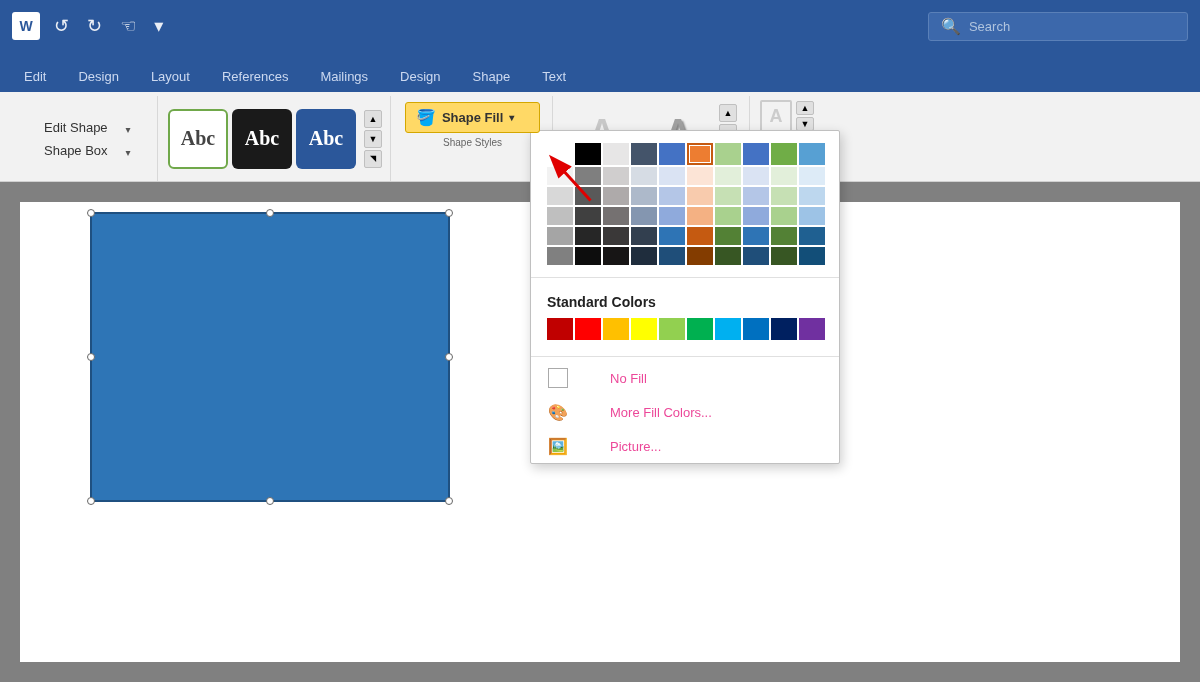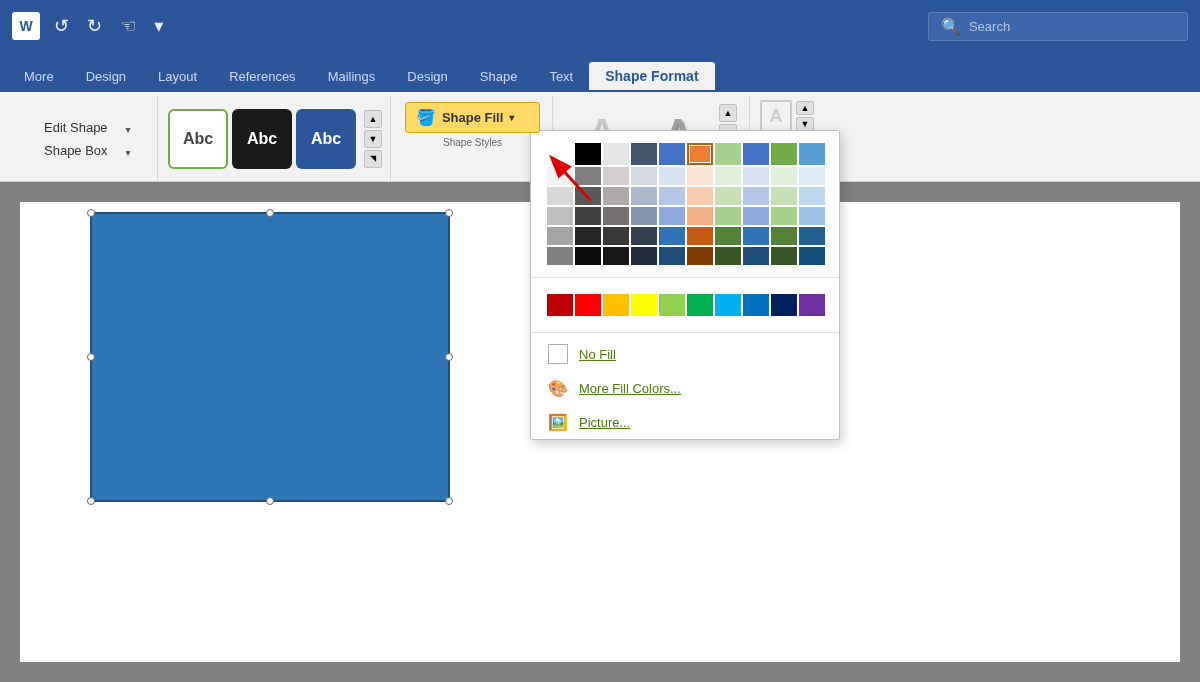--- a/index.html
+++ b/index.html
@@ -101,22 +101,23 @@
       padding: 2px 4px; border-radius: 2px; margin-left: 20px;
     }
     .control-item .chevron { font-size: 10px; color: #555; }
     .shape-styles-row {
       display: flex; align-items: center; gap: 4px;
     }
     .shape-swatch {
       width: 60px; height: 60px;
       border-radius: 6px;
       display: flex; align-items: center; justify-content: center;
-      font-size: 16px; font-weight: bold; cursor: pointer;
+      font-size: 20px; font-weight: bold; cursor: pointer;
       border: 2px solid transparent;
+      font-family: Liberation Serif, serif;
     }
     .shape-swatch.outlined {
       background: white;
       border: 2px solid #70a84a;
       color: #444;
     }
     .shape-swatch.black-bg {
       background: #1a1a1a;
       color: white;
     }
@@ -212,22 +213,22 @@
       padding: 6px 16px;
       cursor: pointer;
       font-size: 13px; color: #333;
     }
     .dropdown-option-icon {
       width: 22px; height: 22px;
       display: flex; align-items: center; justify-content: center;
       font-size: 16px;
     }
     .dropdown-option-text {
-      text-decoration: underline;
-      color: #4d7c0f;
+      color: #ec4899;
+      margin-left: 31px;
     }
     .no-fill-box {
       width: 20px; height: 20px;
       border: 1px solid #aaa;
       background: white;
     }
 
     
     .red-arrow {
       position: absolute;
@@ -286,29 +287,28 @@
     <button class="title-bar-btn">☜</button>
     <button class="title-bar-btn">▾</button>
   </div>
   <div class="title-bar-search">
     <span>🔍</span>
     <input type="text" placeholder="Search" style="">
   </div>
 </div>
 
 <div class="ribbon-tabs">
-  <div class="ribbon-tab">More</div>
+  <div class="ribbon-tab">Edit</div>
   <div class="ribbon-tab">Design</div>
   <div class="ribbon-tab">Layout</div>
   <div class="ribbon-tab">References</div>
   <div class="ribbon-tab">Mailings</div>
   <div class="ribbon-tab">Design</div>
   <div class="ribbon-tab">Shape</div>
   <div class="ribbon-tab">Text</div>
-  <div class="ribbon-tab active">Shape Format</div>
 </div>
 
 <div class="ribbon-content">
 
   <div class="left-controls">
     <div class="control-item">
       <span>Edit Shape</span>
       <span class="chevron">▾</span>
     </div>
     <div class="control-item">
@@ -439,20 +439,21 @@
         <div class="shade-cell" style="background: rgb(55, 86, 35);"></div>
         <div class="shade-cell" style="background: rgb(31, 78, 121);"></div>
         <div class="shade-cell" style="background: rgb(55, 86, 35);"></div>
         <div class="shade-cell" style="background: rgb(18, 78, 120);"></div>
       </div>
   </div>
 
   <div class="dropdown-divider"></div>
 
   <div class="dropdown-section">
+    <div class="dropdown-section-title">Standard Colors</div>
     <div id="standard-colors-row" class="color-grid">
         <div class="color-cell" style="background: rgb(192, 0, 0);"></div>
         <div class="color-cell" style="background: rgb(255, 0, 0);"></div>
         <div class="color-cell" style="background: rgb(255, 192, 0);"></div>
         <div class="color-cell" style="background: rgb(255, 255, 0);"></div>
         <div class="color-cell" style="background: rgb(146, 208, 80);"></div>
         <div class="color-cell" style="background: rgb(0, 176, 80);"></div>
         <div class="color-cell" style="background: rgb(0, 176, 240);"></div>
         <div class="color-cell" style="background: rgb(0, 112, 192);"></div>
         <div class="color-cell" style="background: rgb(0, 32, 96);"></div>

